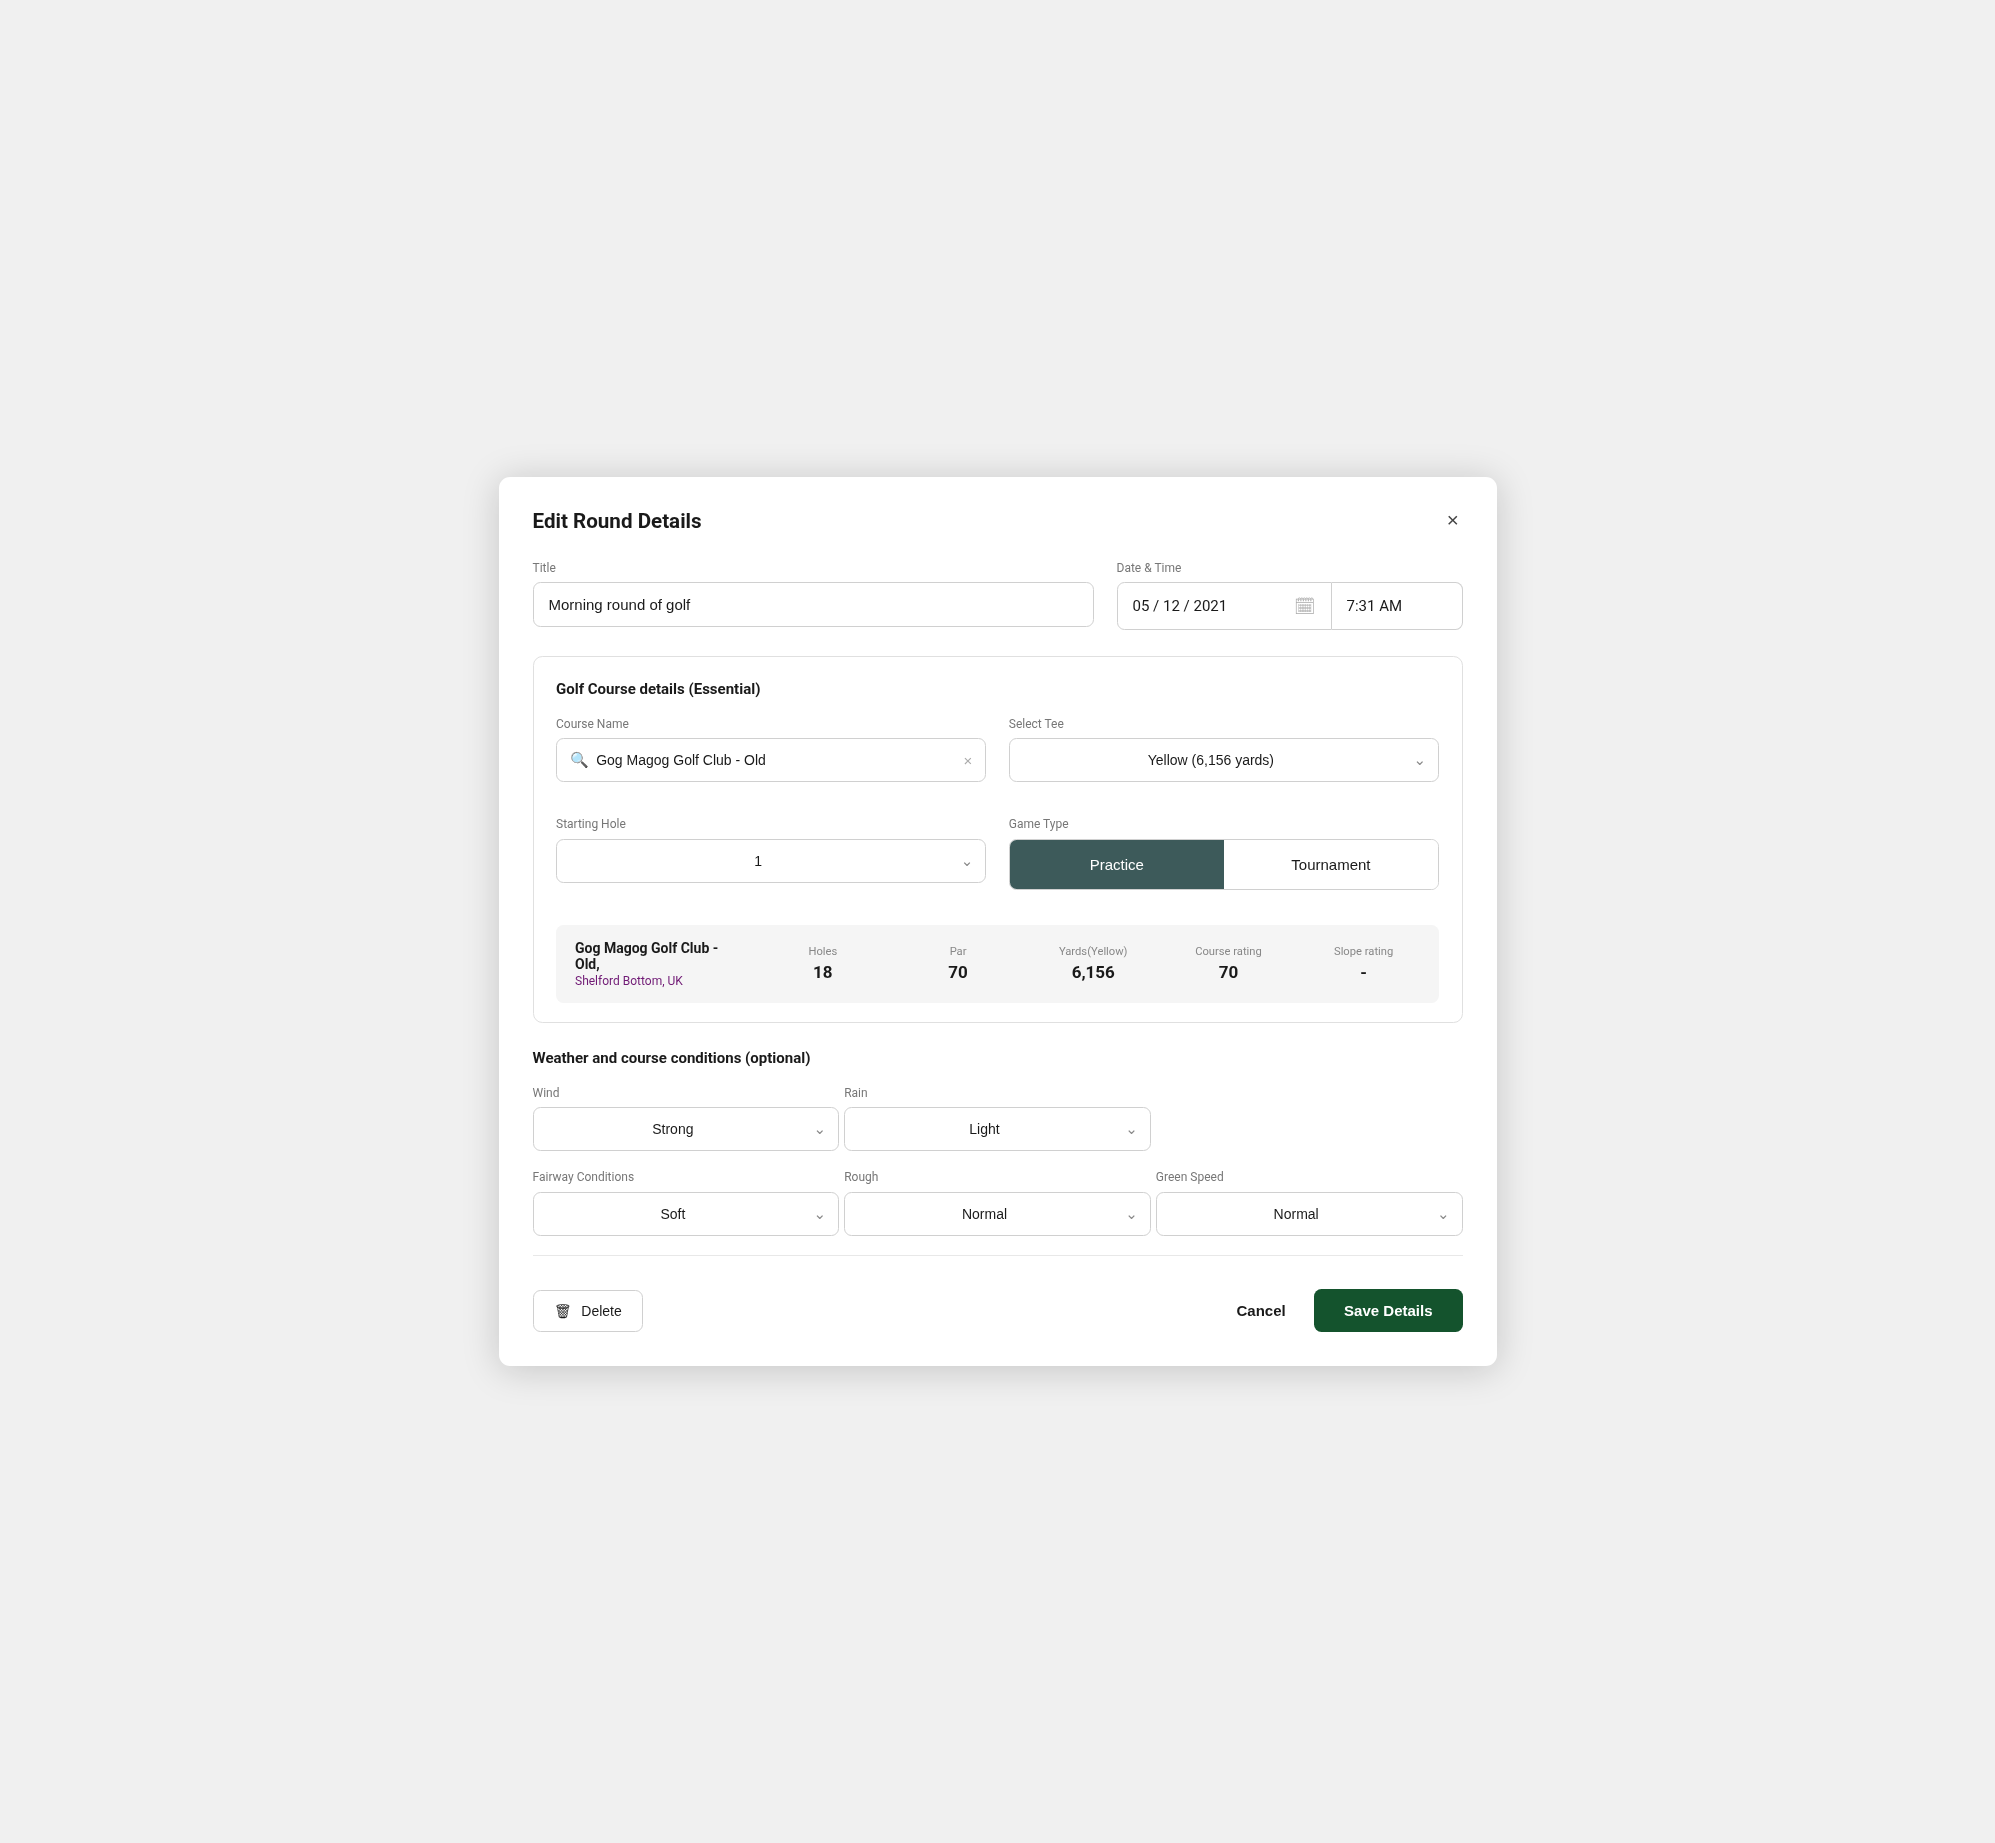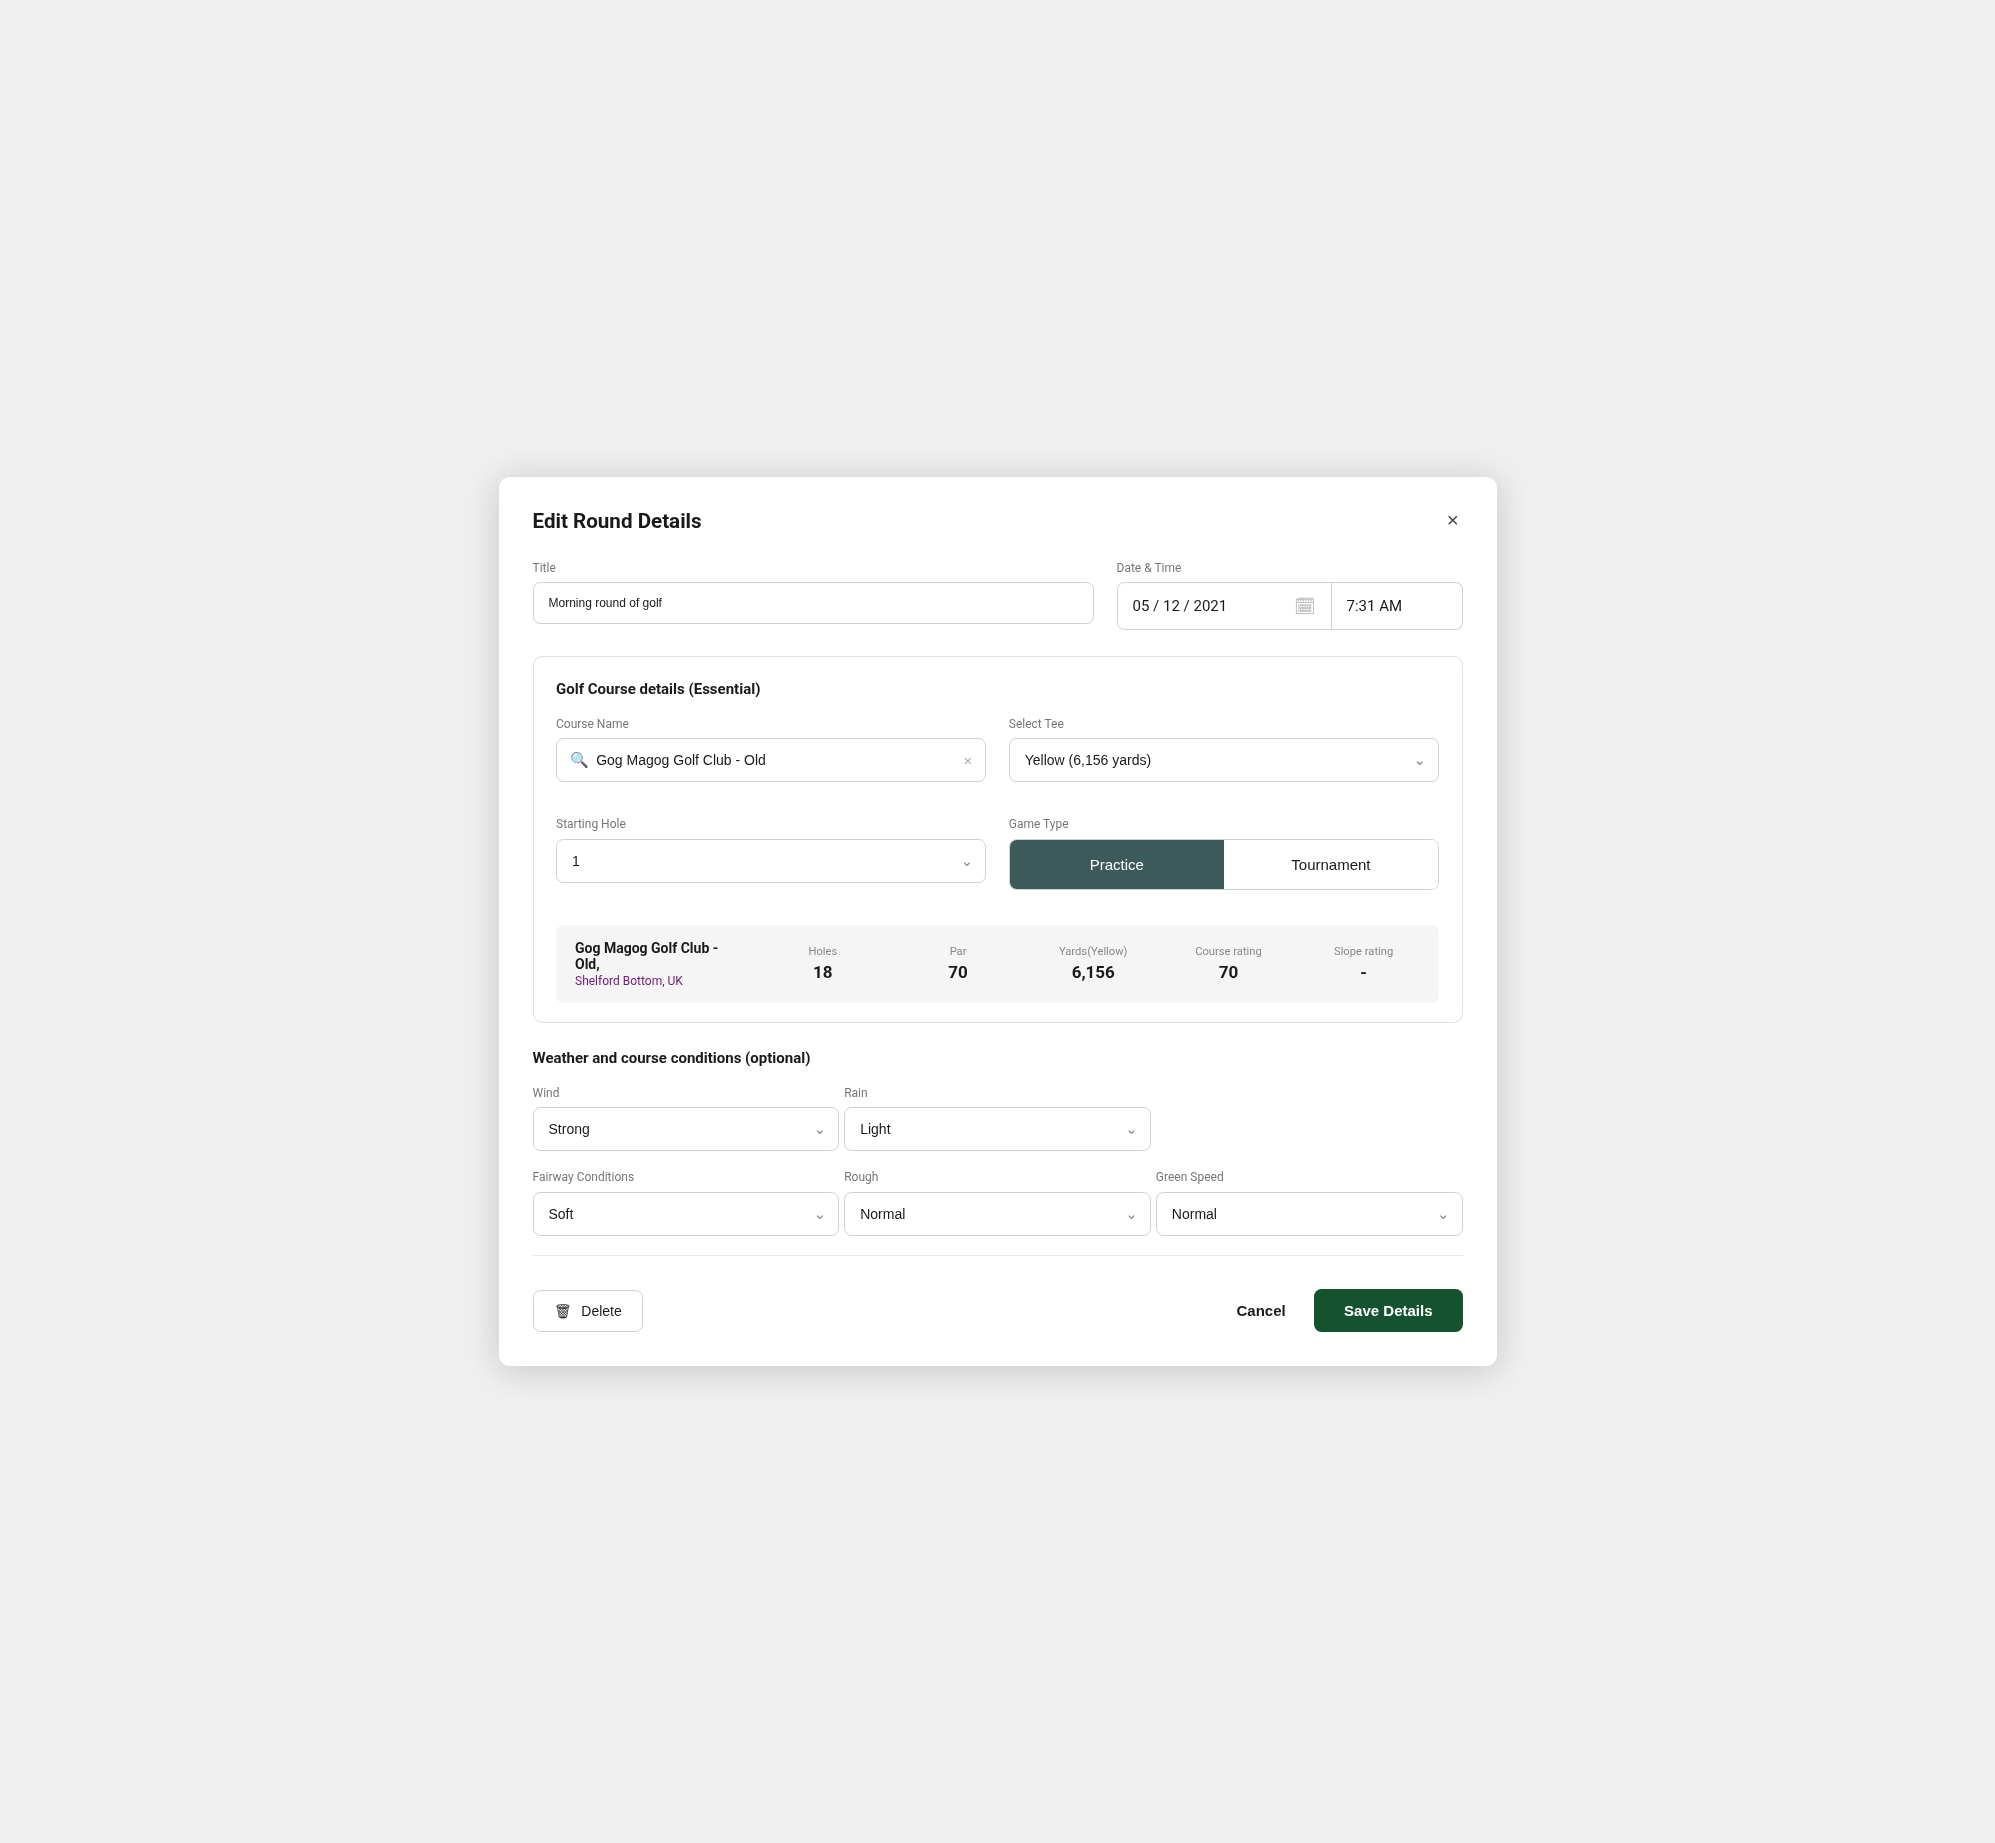--- a/index.html
+++ b/index.html
@@ -62,21 +62,21 @@
       flex-direction: column;
     }
     .date-time-row {
       display: flex;
       gap: 0;
     }
     .input-field {
       border: 1.4px solid #d0d0d0;
       border-radius: 7.5px;
       padding: 13px 15px;
-      font-size: 12px;
+      font-size: 15px;
       color: #1a1a1a;
       outline: none;
       width: 100%;
     }
     .date-box {
       display: flex;
       align-items: center;
       border: 1.4px solid #d0d0d0;
       border-radius: 7.5px 0 0 7.5px;
       padding: 13px 15px;
@@ -163,20 +163,21 @@
       appearance: none;
       border: 1.4px solid #d0d0d0;
       border-radius: 7.5px;
       padding: 13px 41px 13px 15px;
       font-size: 14px;
       color: #1a1a1a;
       width: 100%;
       background: #fff;
       cursor: pointer;
       outline: none;
+      text-align: center;
     }
     .chevron-icon {
       position: absolute;
       right: 13px;
       top: 50%;
       transform: translateY(-50%);
       color: #888;
       font-size: 15px;
       pointer-events: none;
     }

